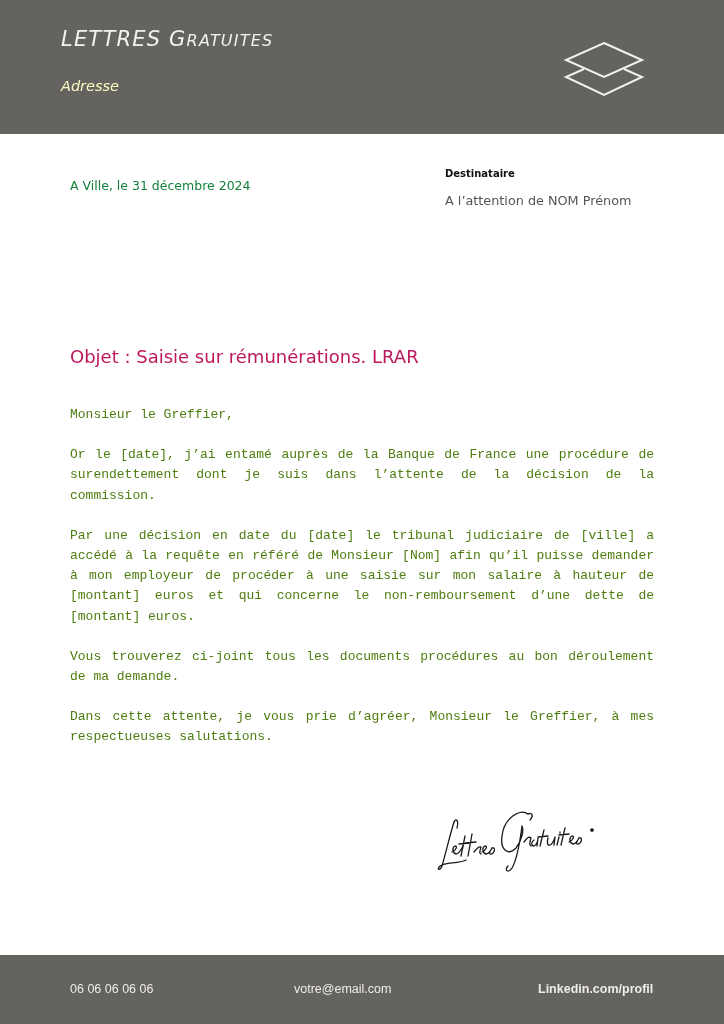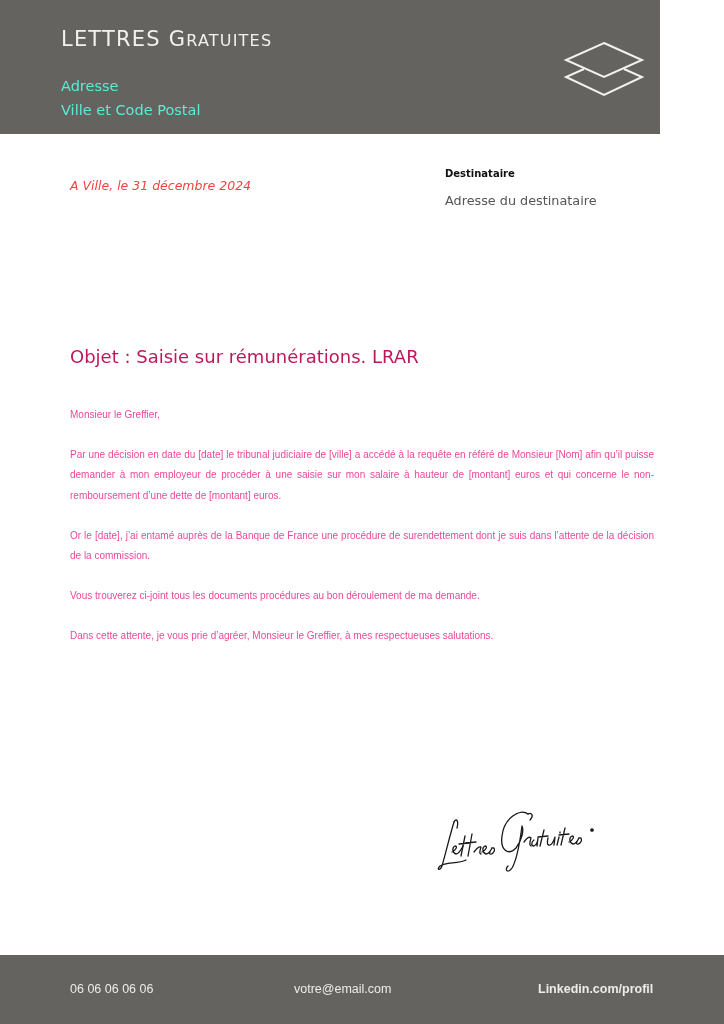--- a/index.html
+++ b/index.html
@@ -1,68 +1,67 @@
 <!DOCTYPE html>
 <html><head>
 <meta charset="utf-8">
 <style>
   html, body { margin:0; padding:0; }
   body { width:724px; height:1024px; background:#ffffff; position:relative; overflow:hidden; font-family:"DejaVu Sans", "Liberation Sans", sans-serif; color:#1e1e1e; }
-  .header { position:absolute; left:0; top:0; width:660px; height:134px; background:#65635f; }
+  .header { position:absolute; left:0; top:0; width:724px; height:134px; background:#65635f;font-style:italic; }
   .brand { position:absolute; left:61px; top:27px; font-family:"DejaVu Sans", sans-serif; font-size:21px; letter-spacing:1.2px; color:#f3f1ee; font-weight:normal; }
   .brand .big { font-size:21px; }
   .brand .sc { font-size:16px; }
-  .sender { position:absolute; left:61px; top:74px; font-size:14.5px; line-height:24px; color:#5eead4; }
+  .sender { position:absolute; left:61px; top:74px; font-size:14.5px; line-height:24px; color:#fef9c3; }
   .logo { position:absolute; left:562px; top:40px; width:84px; height:60px; }
-  .date { position:absolute; left:70px; top:178px; font-size:12.5px; color:#ef4444;font-style:italic; }
+  .date { position:absolute; left:70px; top:178px; font-size:12.5px; color:#15803d; }
   .recipient { position:absolute; left:445px; top:168px; }
   .recipient .title { font-size:10px; font-weight:bold; color:#111; margin-bottom:11px; }
   .recipient .line { font-size:12.8px; color:#555; line-height:21.5px; }
   .object { position:absolute; left:70px; top:346px; font-size:18px; color:#be185d; }
-  .body { position:absolute; left:70px; top:405px; width:584px; font-family:Liberation Sans, sans-serif; font-size:10px; line-height:20.2px; color:#ec4899; }
+  .body { position:absolute; left:70px; top:405px; width:584px; font-family:Liberation Mono, monospace; font-size:13px; line-height:20.2px; color:#4d7c0f; }
   .body p { margin:0 0 20px 0; text-align:justify; }
   .body p.greet { margin-bottom:20px; }
   .signature { position:absolute; left:432px; top:800px; width:180px; height:75px; }
   .footer { position:absolute; left:0; top:955px; width:724px; height:69px; background:#65635f; }
   .footer span { position:absolute; top:27px; font-family:"Liberation Sans", sans-serif; font-size:12.5px; color:#eeece8; }
   .f-phone { left:70px; }
   .f-email { left:294px; }
   .f-link { left:538px;font-weight:bold; }
 </style>
 </head>
 <body>
 
 <div class="header">
   <div class="brand">
     <span class="big">LETTRES</span>
     <span class="big">G</span><span class="sc">RATUITES</span>
   </div>
   <div class="sender">
     <div>Adresse</div>
-    <div>Ville et Code Postal</div>
   </div>
   <svg class="logo" viewBox="0 0 84 60">
     <polygon points="42,3 80,20 42,37 4,20" fill="none" stroke="#f3f1ee" stroke-width="2"></polygon>
     <polyline points="22,29 4,37 42,55 80,37 62,29" fill="none" stroke="#f3f1ee" stroke-width="2"></polyline>
   </svg>
 </div>
 
 <div class="date">A Ville, le 31 décembre 2024</div>
 
 <div class="recipient">
   <div class="title">Destinataire</div>
-  <div class="line">Adresse du destinataire</div>
+  <div class="line">A l’attention de NOM Prénom</div>
 </div>
 
 <div class="object">Objet : Saisie sur rémunérations. LRAR</div>
 
 <div class="body">
   <p class="greet">Monsieur le Greffier,</p>
+  <p>Or le [date], j’ai entamé auprès de la Banque de France une procédure de surendettement dont je suis dans l’attente de la décision de la commission.</p>
   <p>Par une décision en date du [date] le tribunal judiciaire de [ville] a accédé à la requête en référé de Monsieur [Nom] afin qu’il puisse demander à mon employeur de procéder à une saisie sur mon salaire à hauteur de [montant] euros et qui concerne le non-remboursement d’une dette de [montant] euros.</p>
-  <p>Or le [date], j’ai entamé auprès de la Banque de France une procédure de surendettement dont je suis dans l’attente de la décision de la commission.</p>
   <p>Vous trouverez ci-joint tous les documents procédures au bon déroulement de ma demande.</p>
   <p>Dans cette attente, je vous prie d’agréer, Monsieur le Greffier, à mes respectueuses salutations.</p>
 </div>
 
 <svg class="signature" viewBox="0 0 180 75">
   <title>Lettres Gratuites.</title>
   <g fill="none" stroke="#1a1a1a" stroke-width="1.3" stroke-linecap="round" stroke-linejoin="round">
 
     <path d="M22,22 C18,35 14,52 10,66 C8,71 4,70 8,66 C14,62 26,64 34,60"></path>
     <path d="M22,22 C24,18 27,20 25,28"></path>

